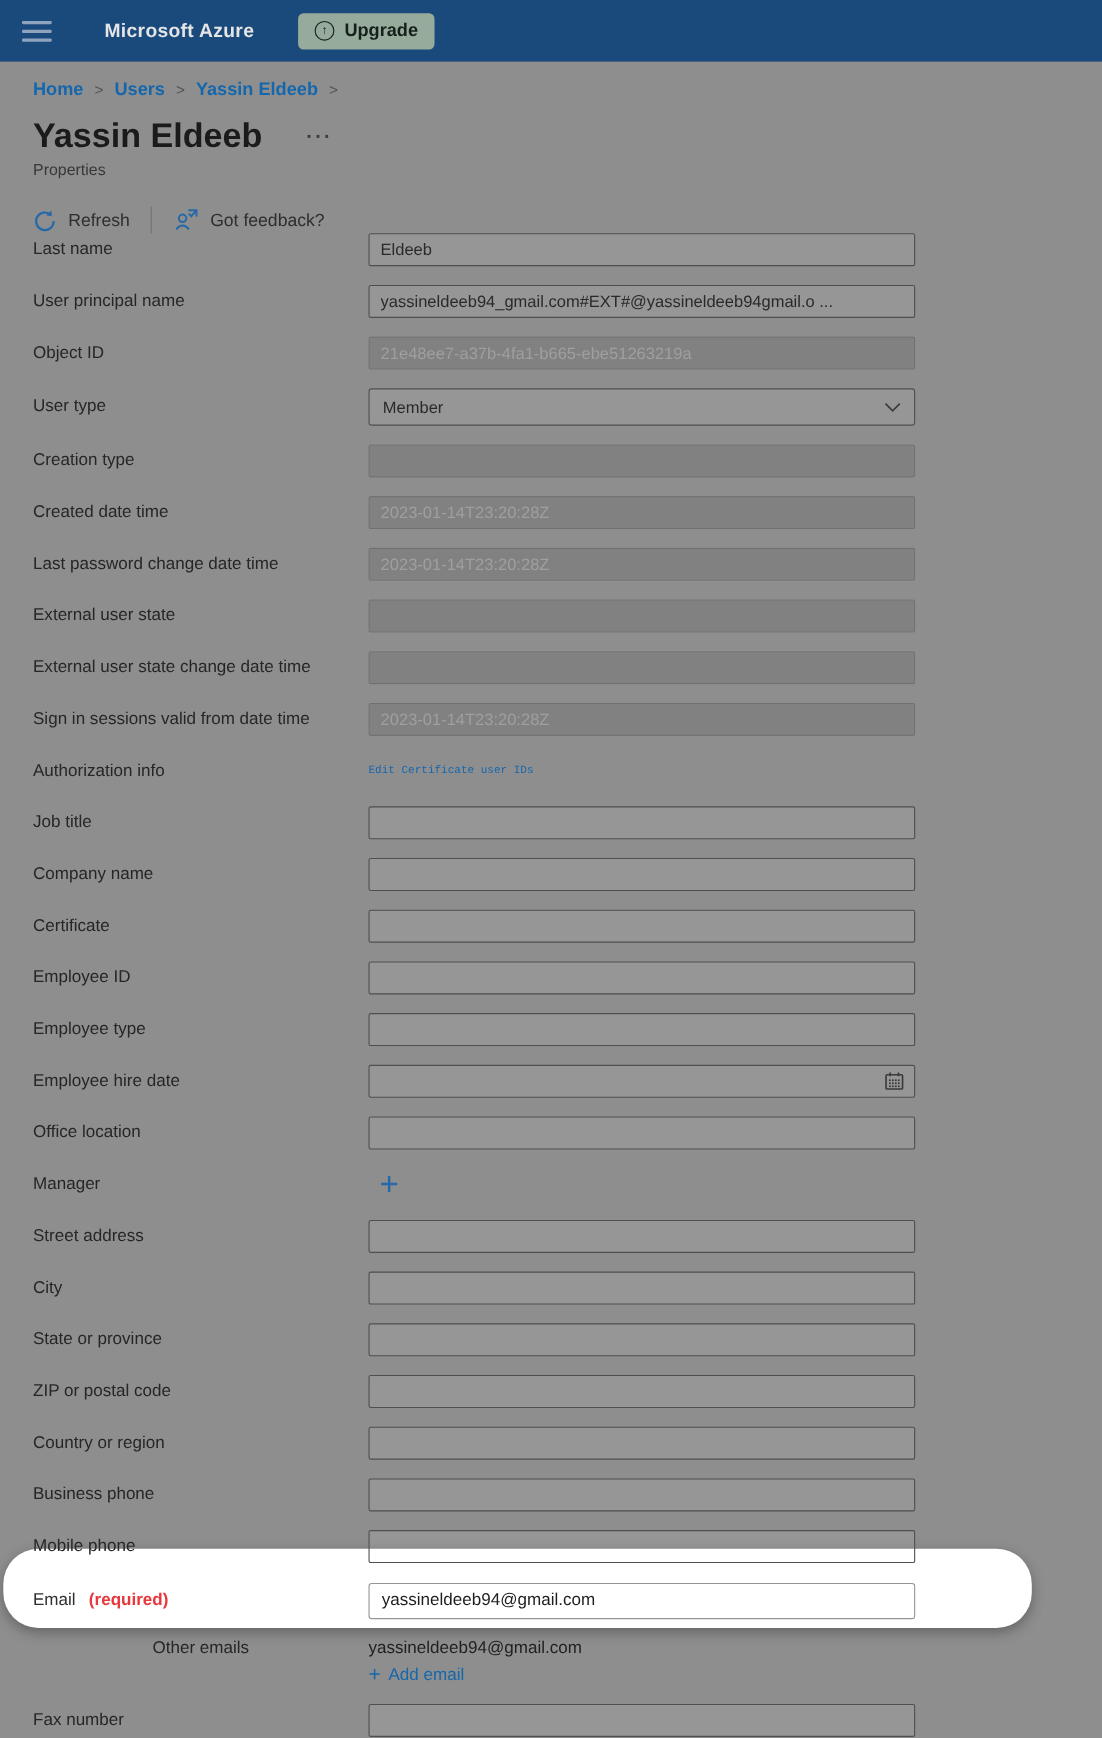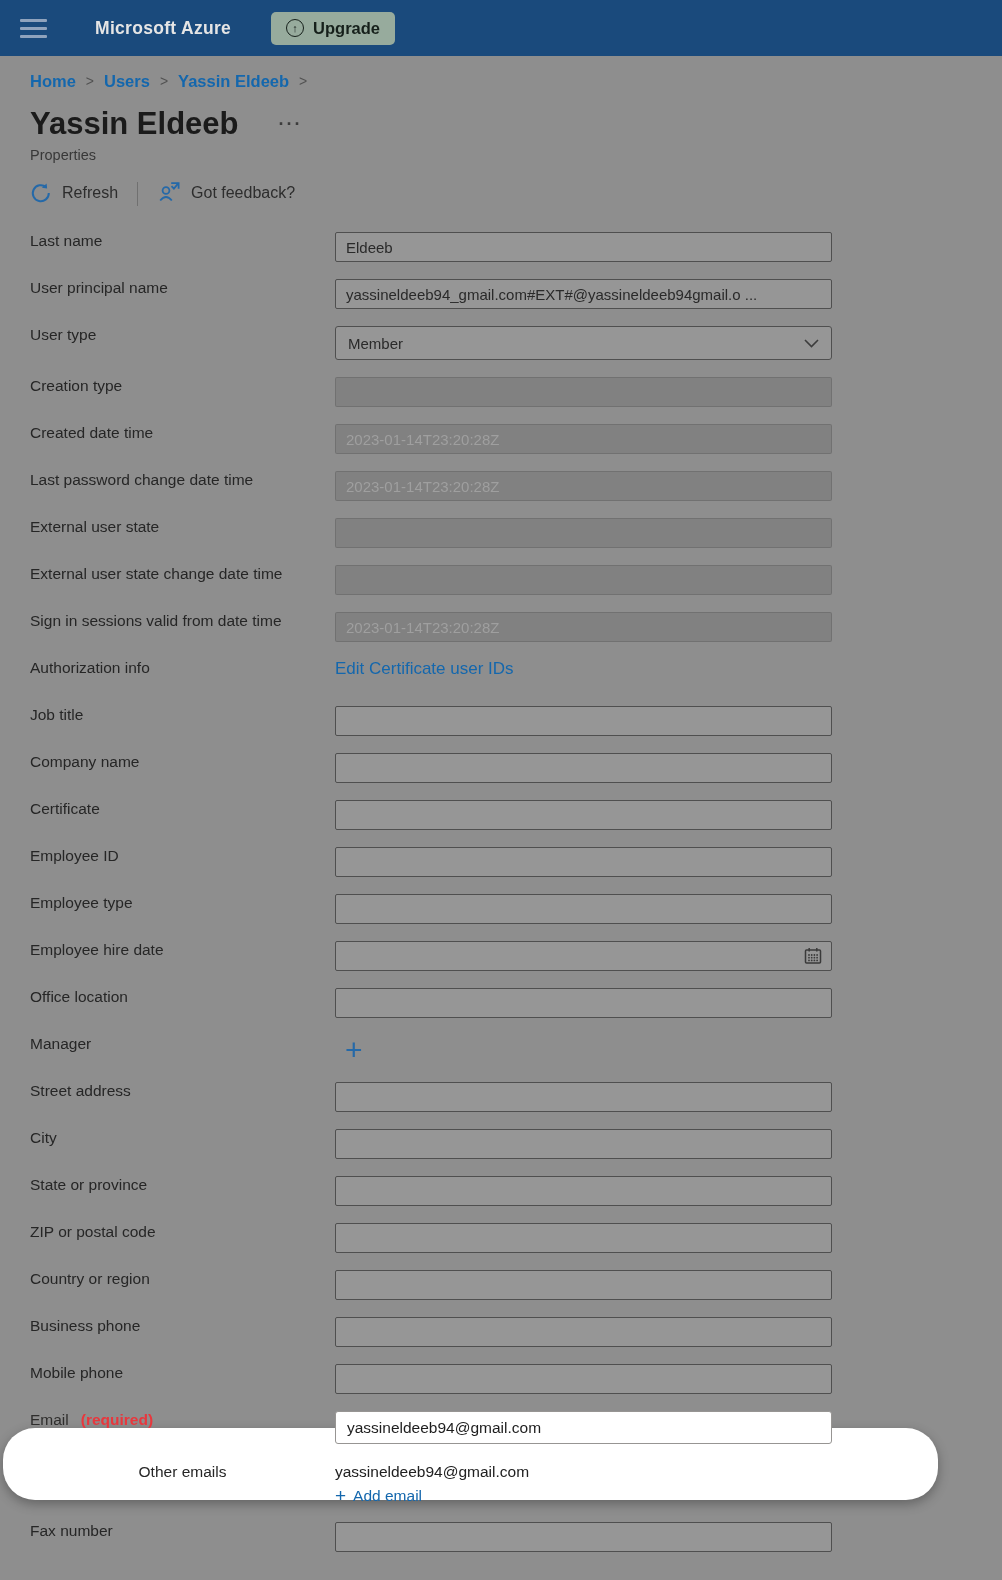--- a/index.html
+++ b/index.html
@@ -29,46 +29,46 @@
   
   .content { padding:14px 0 0 30px; }
   .breadcrumb { font-size:16.5px; line-height:22px; margin-bottom:12px; display:flex; align-items:center; }
   .crumb { color: var(--link-blue, #1467ad); font-weight:600; text-decoration:none; cursor:pointer; }
   .crumb-sep { color:#525252; margin:0 10px; font-size:14px; }
   .title-row { display:flex; align-items:center; }
   h1.page-title { font-size:31px; font-weight:700; color:#1b1b1b; line-height:40px; }
   .more-dots { margin-left:40px; color:#3c3c3c; font-size:18px; font-weight:700; letter-spacing:2px; cursor:pointer; }
   .subtitle { font-size:14.5px; color:#383838; line-height:18px; margin:2px 0 18px; }
   
-  .toolbar { display:flex; align-items:flex-start; height:30px; margin-bottom:20px; }
+  .toolbar { display:flex; align-items:flex-end; height:30px; }
   .tbtn { display:flex; align-items:center; gap:10px; background:none; border:none;
           font-family:inherit; font-size:16px; color:#2d2d2d; cursor:pointer; }
   .tsep { width:1px; height:24px; background:#707070; margin:0 19px; }
   
   .form { position:relative; padding-right:30px; }
-  .row { display:flex; min-height:30px; margin-bottom:17px; position:relative; z-index:1; }
+  .row { display:flex; align-items:center; min-height:30px; margin-bottom:17px; position:relative; z-index:1; }
   .flabel { flex:0 0 305px; font-size:15.5px; color:var(--label-text,#262626); }
   .fctrl { width:497px; position:relative; }
   input.finput {
     width:497px; height:30px; border:1px solid var(--input-border,#4f4f4f);
     background:rgba(255,255,255,0.07); border-radius:2px; padding:12px 10px;
     font-family:inherit; font-size:15px; color:#2a2a2a; outline:none;
   }
   input.fdisabled {
     width:497px; height:30px; border:1px solid rgba(0,0,0,0.12);
     background:rgba(0,0,0,0.09); border-radius:2px; padding:0 10px;
     font-family:inherit; font-size:15px; color:var(--disabled-text,#9f9f9f);
   }
   .fselect {
     width:497px; height:30px; border:1px solid var(--input-border,#4f4f4f);
     background:rgba(255,255,255,0.07); border-radius:3px; padding:16px 12px;
     display:flex; align-items:center; justify-content:space-between;
     font-size:15px; color:#2a2a2a; cursor:pointer;
   }
-  .flink { color:var(--link-blue,#1467ad); font-size:17px; text-decoration:none; cursor:pointer; }
+  .flink { color:var(--link-blue,#1467ad); font-size:10px; text-decoration:none; cursor:pointer;font-family:Liberation Mono, monospace; }
   .cal-icon { position:absolute; right:9px; top:5px; cursor:pointer; }
   .plus-btn { background:none; border:none; color:var(--icon-blue,#1b6cb0); font-size:30px; font-weight:400;
               line-height:28px; margin-left:10px; cursor:pointer; font-family:inherit; }
   
   .spotlight {
     position:absolute; left:-27px; top:1196px; width:935px; height:72px;
     background:var(--spotlight,#ffffff); border-radius:32px; z-index:0;
     box-shadow:0 4px 12px rgba(0,0,0,0.30);
   }
   .row-email { min-height:34px; }
@@ -145,20 +145,24 @@
     <div class="row">
         <label class="flabel">Last name</label>
       <input class="finput" value="Eldeeb" style="">
       </div>
 
     <div class="row">
         <label class="flabel">User principal name</label>
       <input class="finput" value="yassineldeeb94_gmail.com#EXT#@yassineldeeb94gmail.o ..." style="">
       </div>
 
+    <div class="row">
+        <label class="flabel">Object ID</label>
+      <input class="fdisabled" disabled="" value="21e48ee7-a37b-4fa1-b665-ebe51263219a" style="">
+      </div>
 
     <div class="row">
         <label class="flabel">User type</label>
       <div class="fselect">
         <span>Member</span>
         <svg width="15" height="9" viewBox="0 0 15 9" fill="none" stroke="#3c3c3c" stroke-width="1.6">
             <path d="M1 1 L7.5 7.5 L14 1"></path>
           </svg>
       </div>
       </div>

